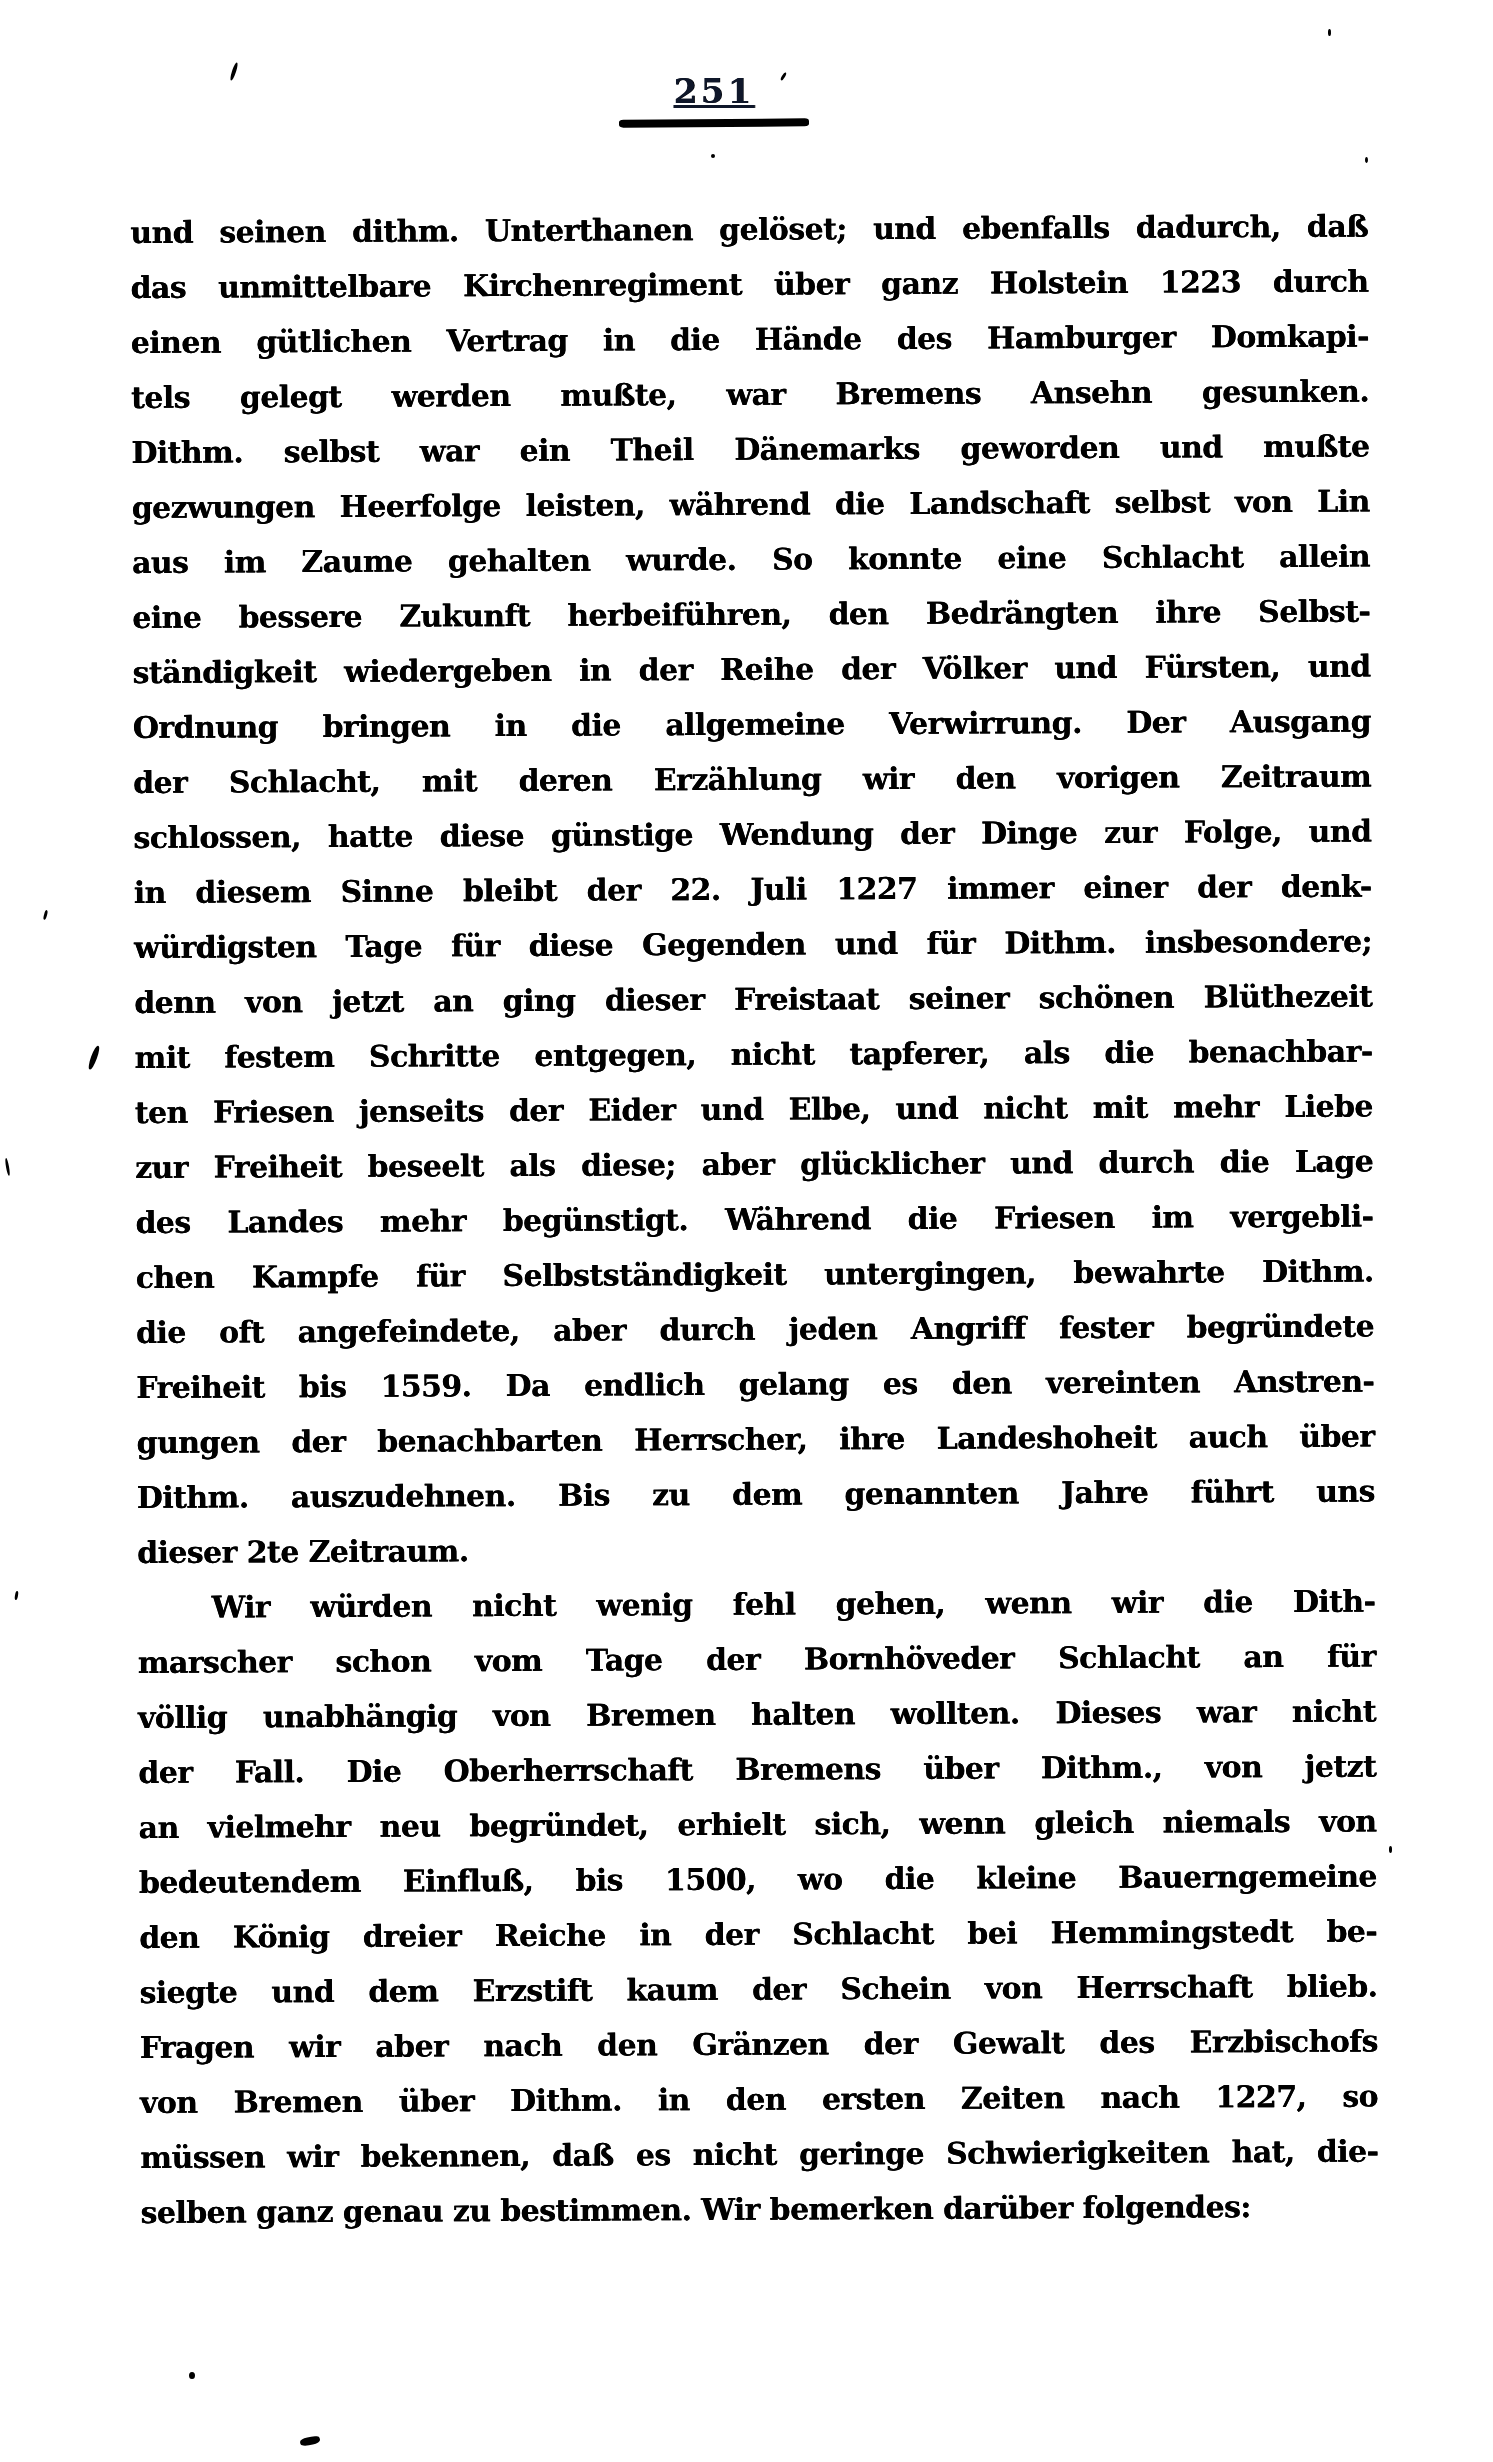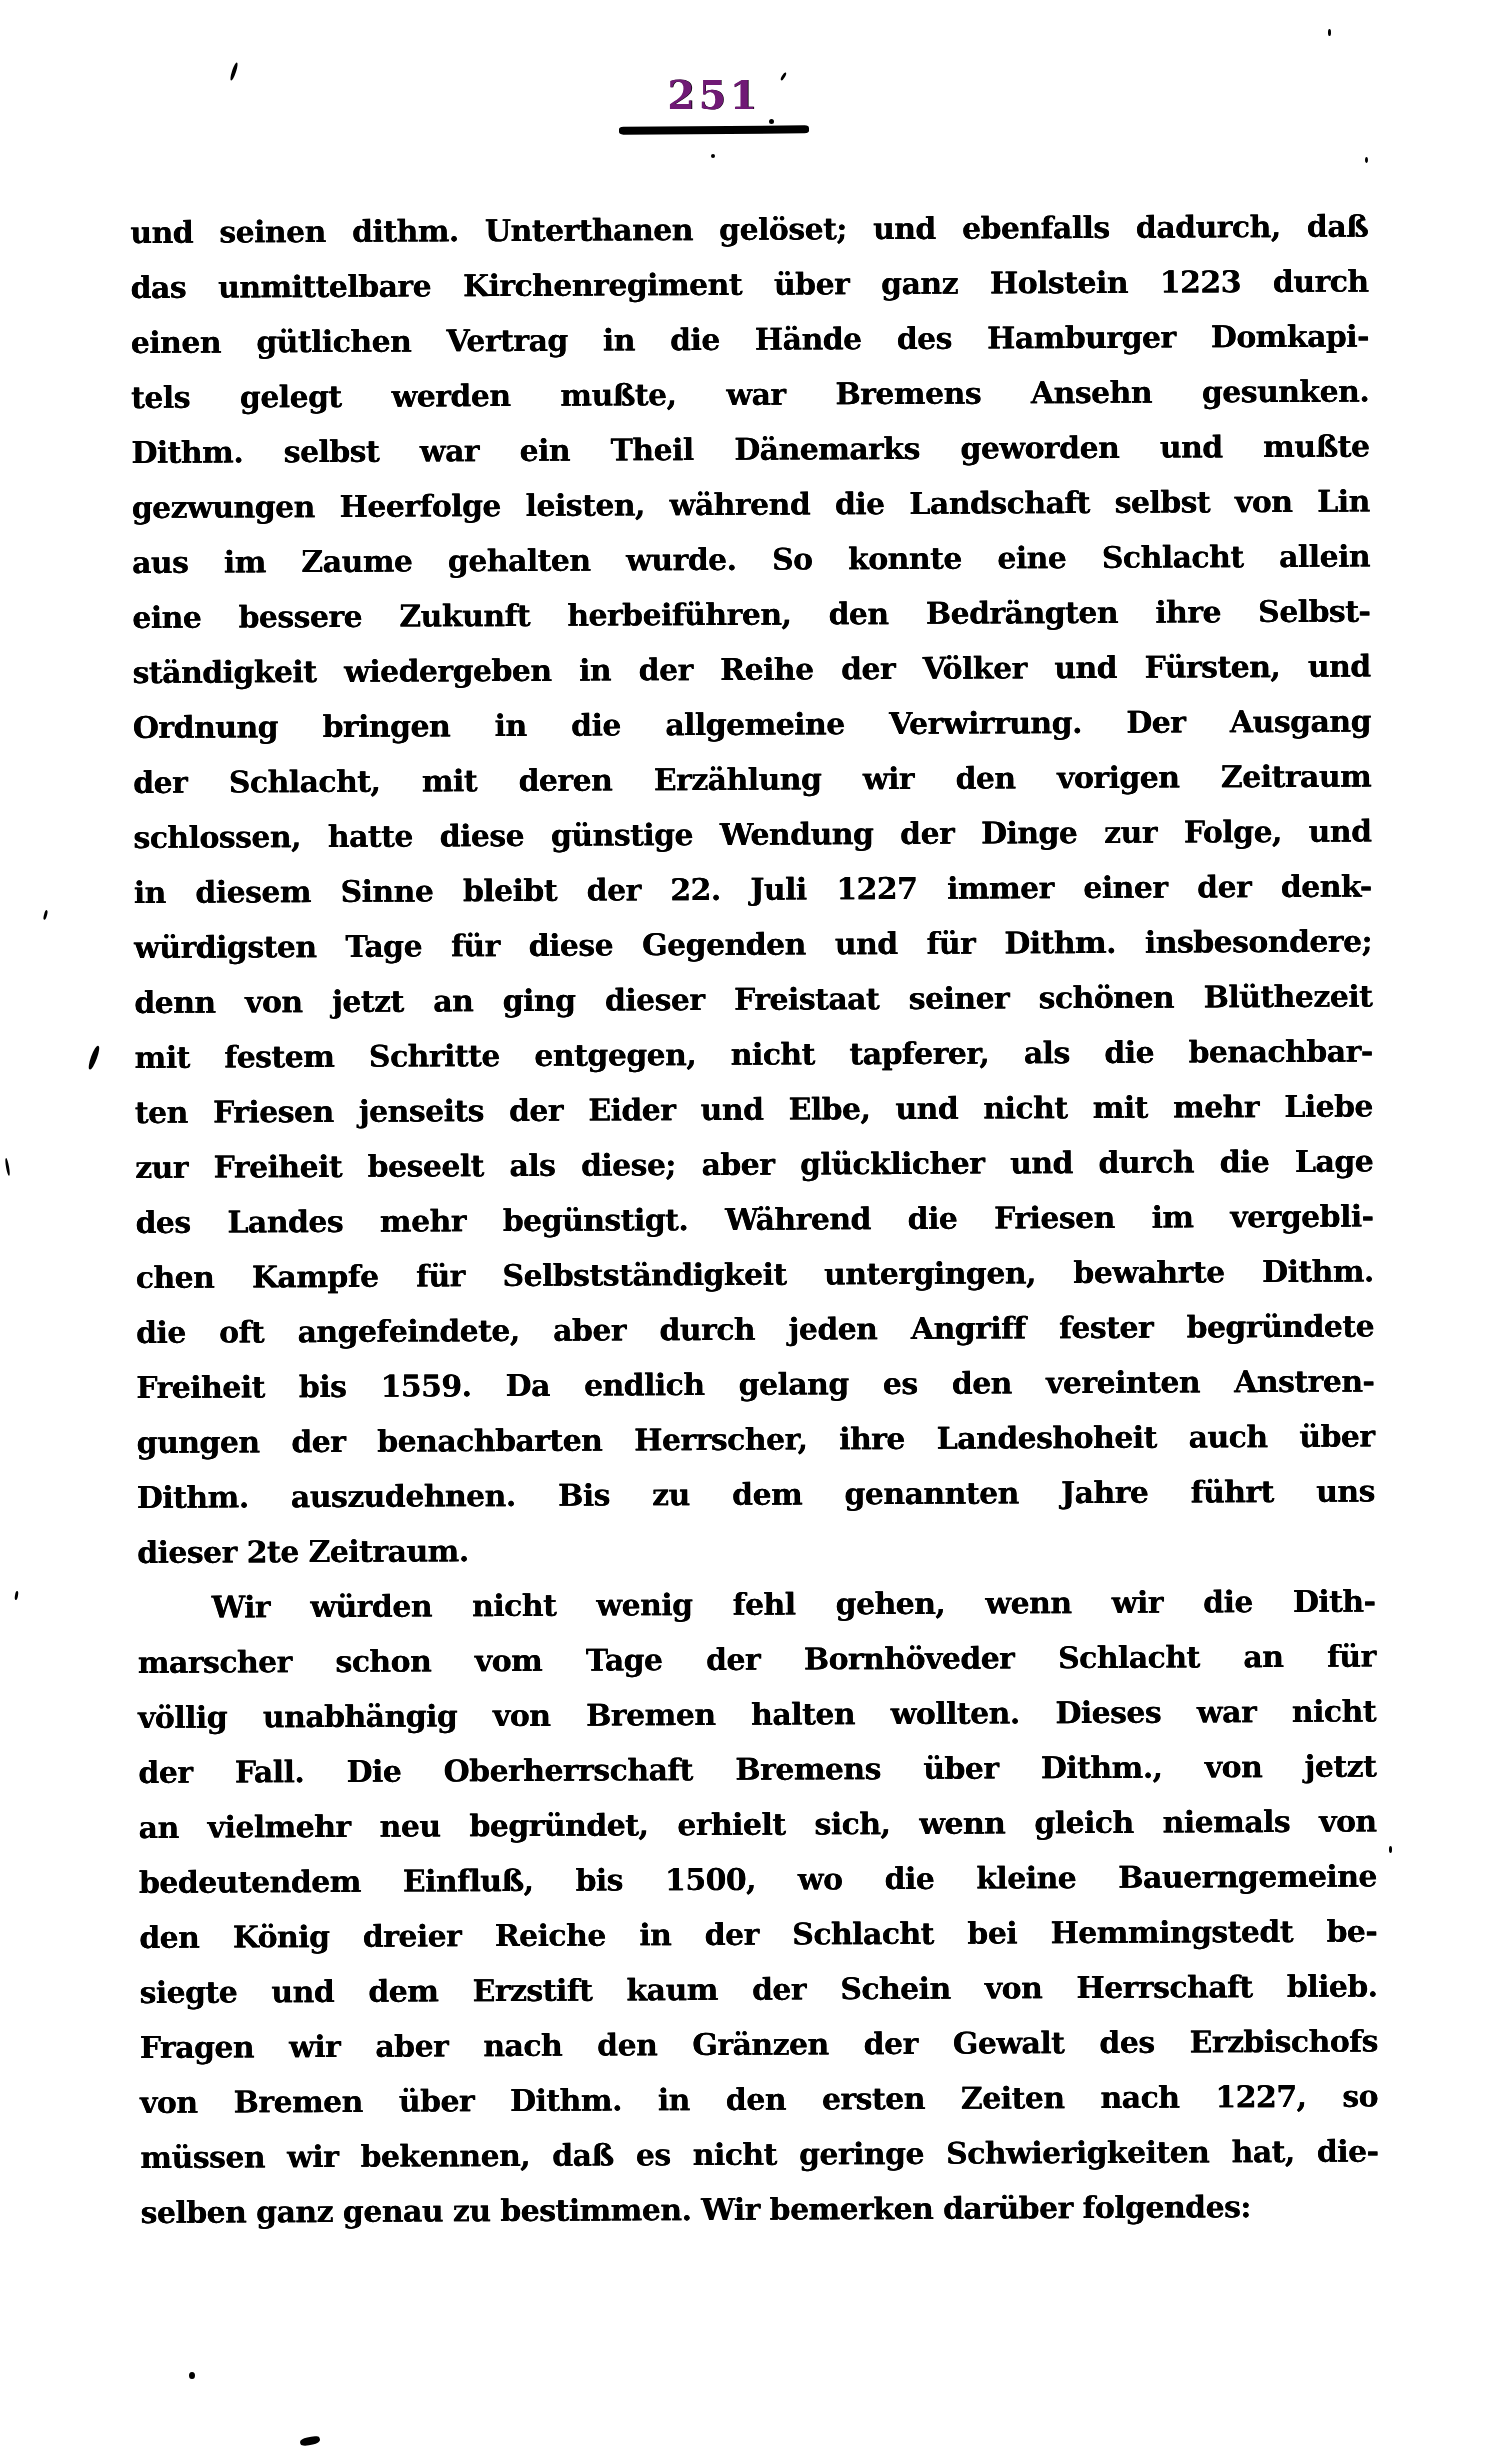--- a/index.html
+++ b/index.html
@@ -18,25 +18,26 @@
   }
   
   .running-head {
     position: absolute;
     top: 71px;
     left: 576px;
     width: 276px;
     text-align: center;
   }
   .page-number {
-    font-size: 40px;
+    font-size: 34px;
     font-weight: 700;
     letter-spacing: 3.3px;
-    color: #701a75;
+    color: #0f172a;
     text-shadow: 0.6px 0 0 #000;
+    text-decoration: underline;
   }
   .head-rule {
     margin: 7.7px auto 0 auto;
     width: 190px;
     height: 8.3px;
     background: #000;
     border-radius: 4.4px / 2.8px;
     transform: rotate(-0.4deg);
   }
   

